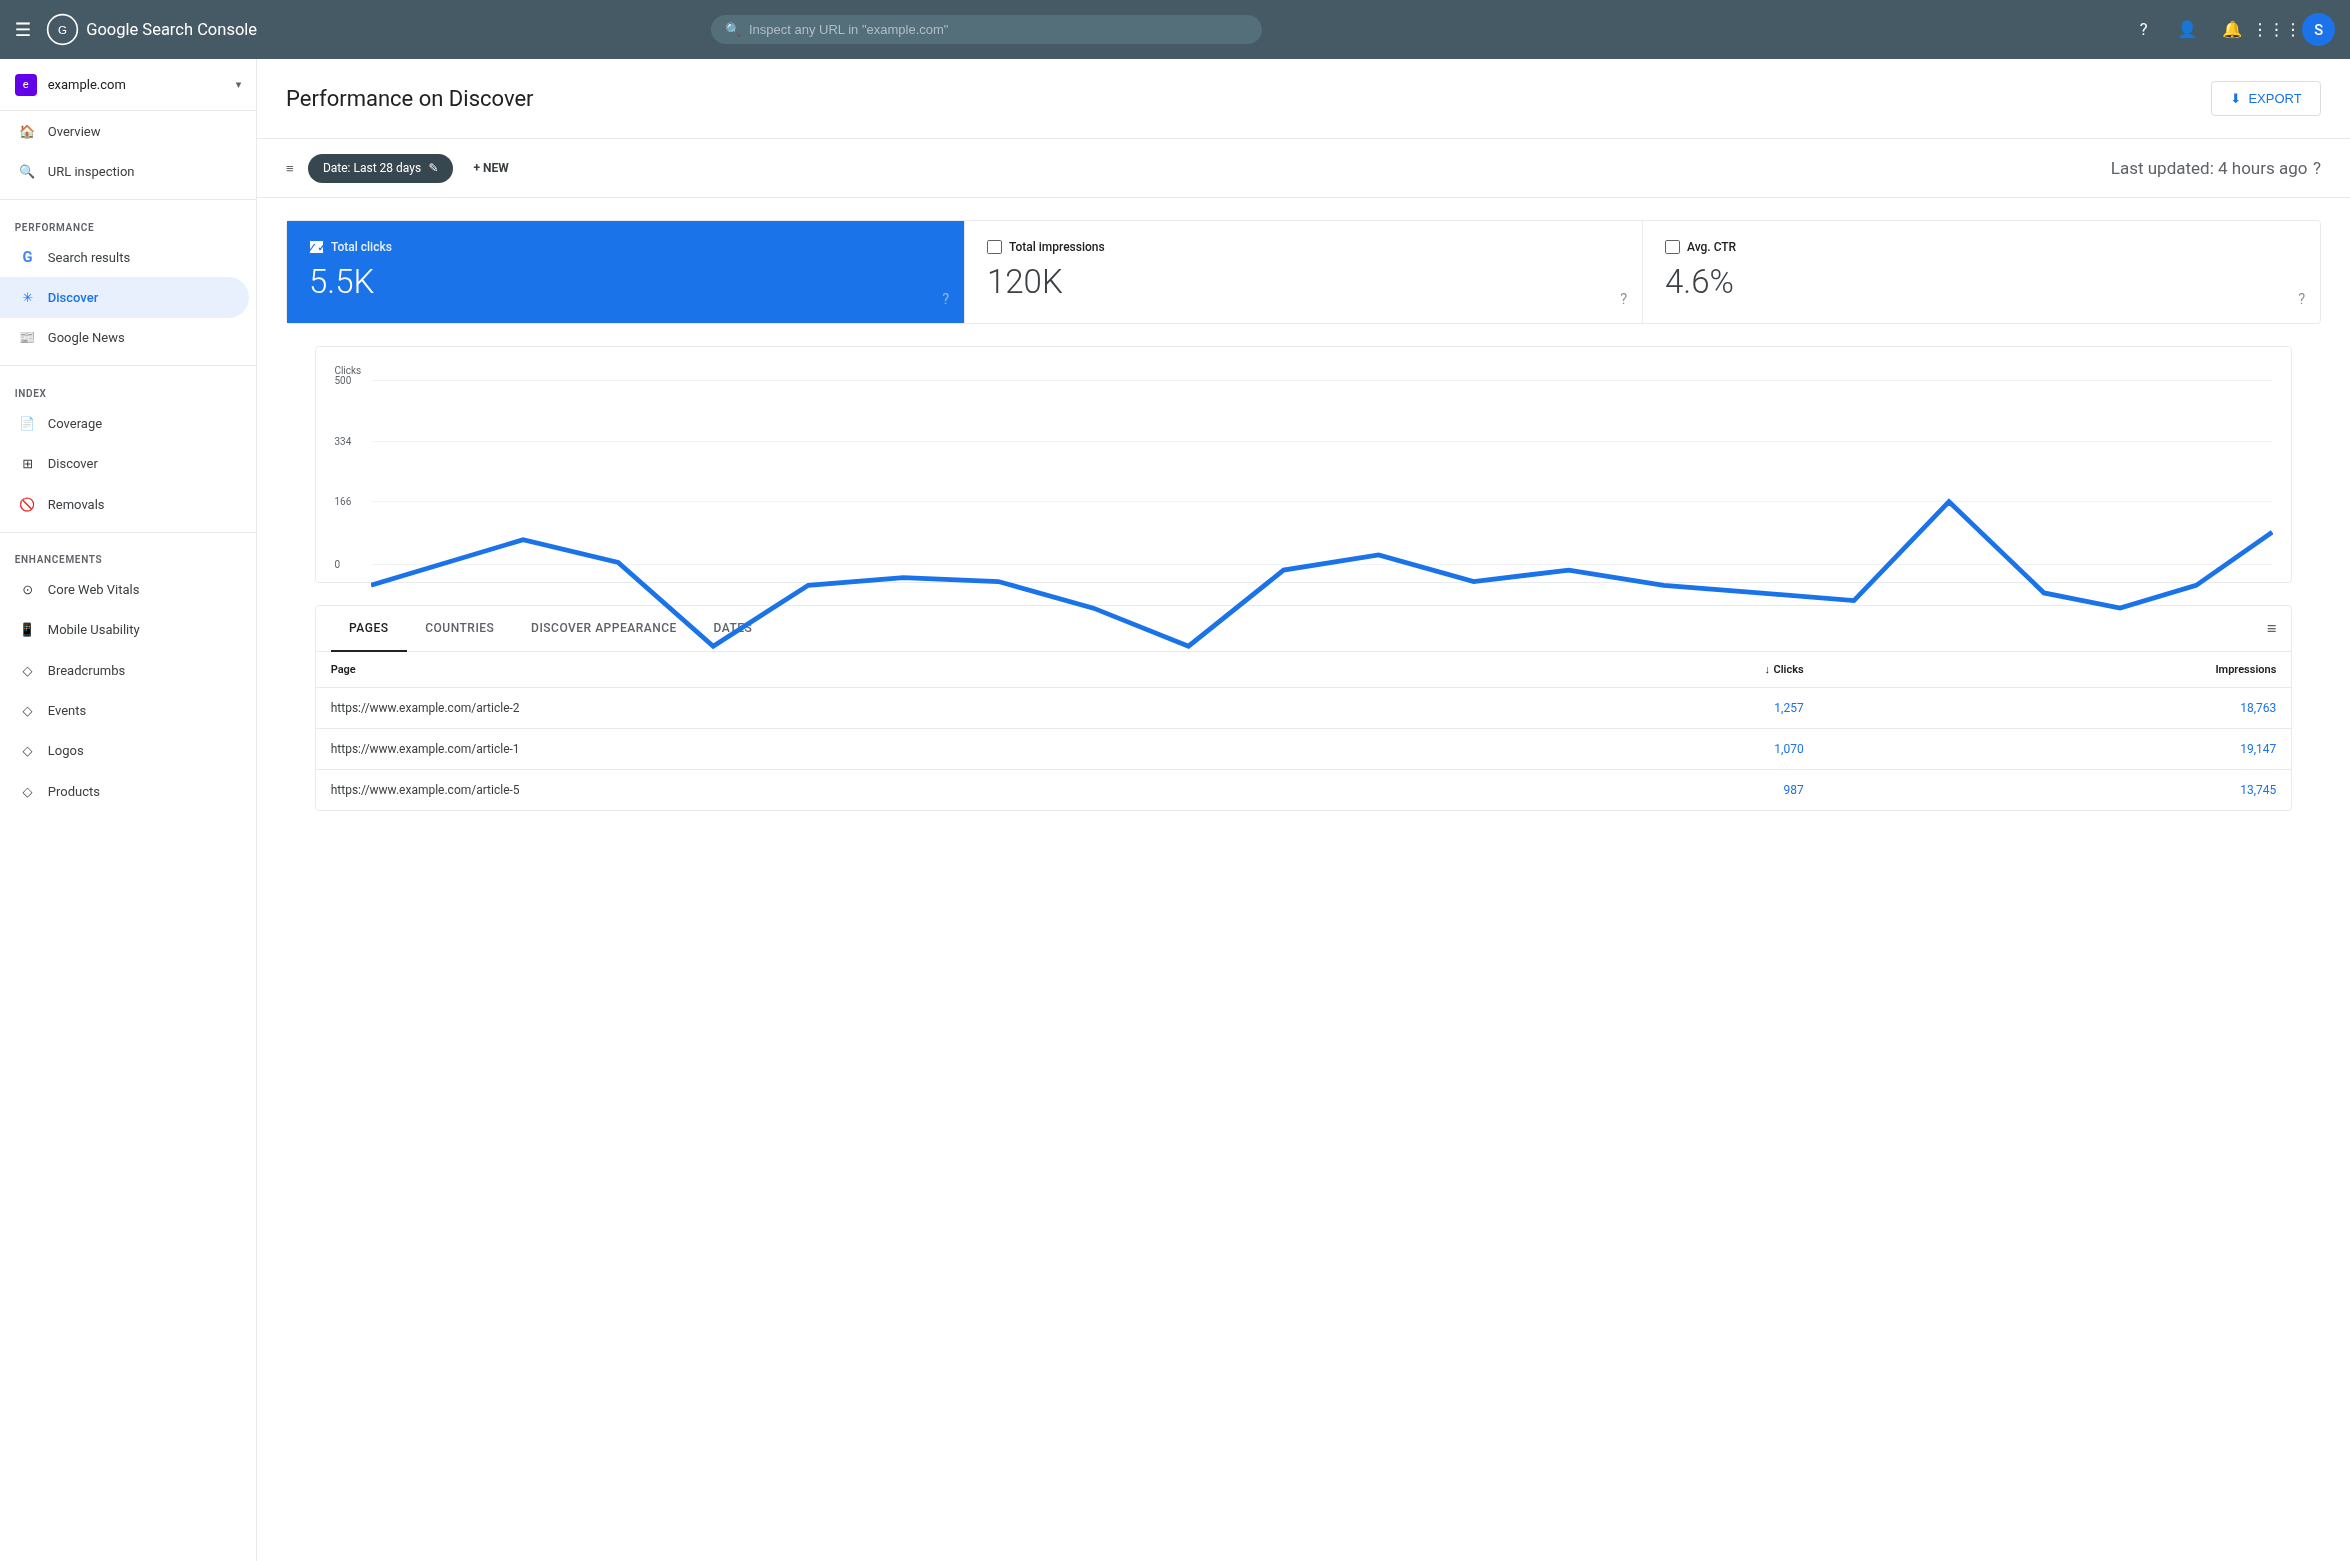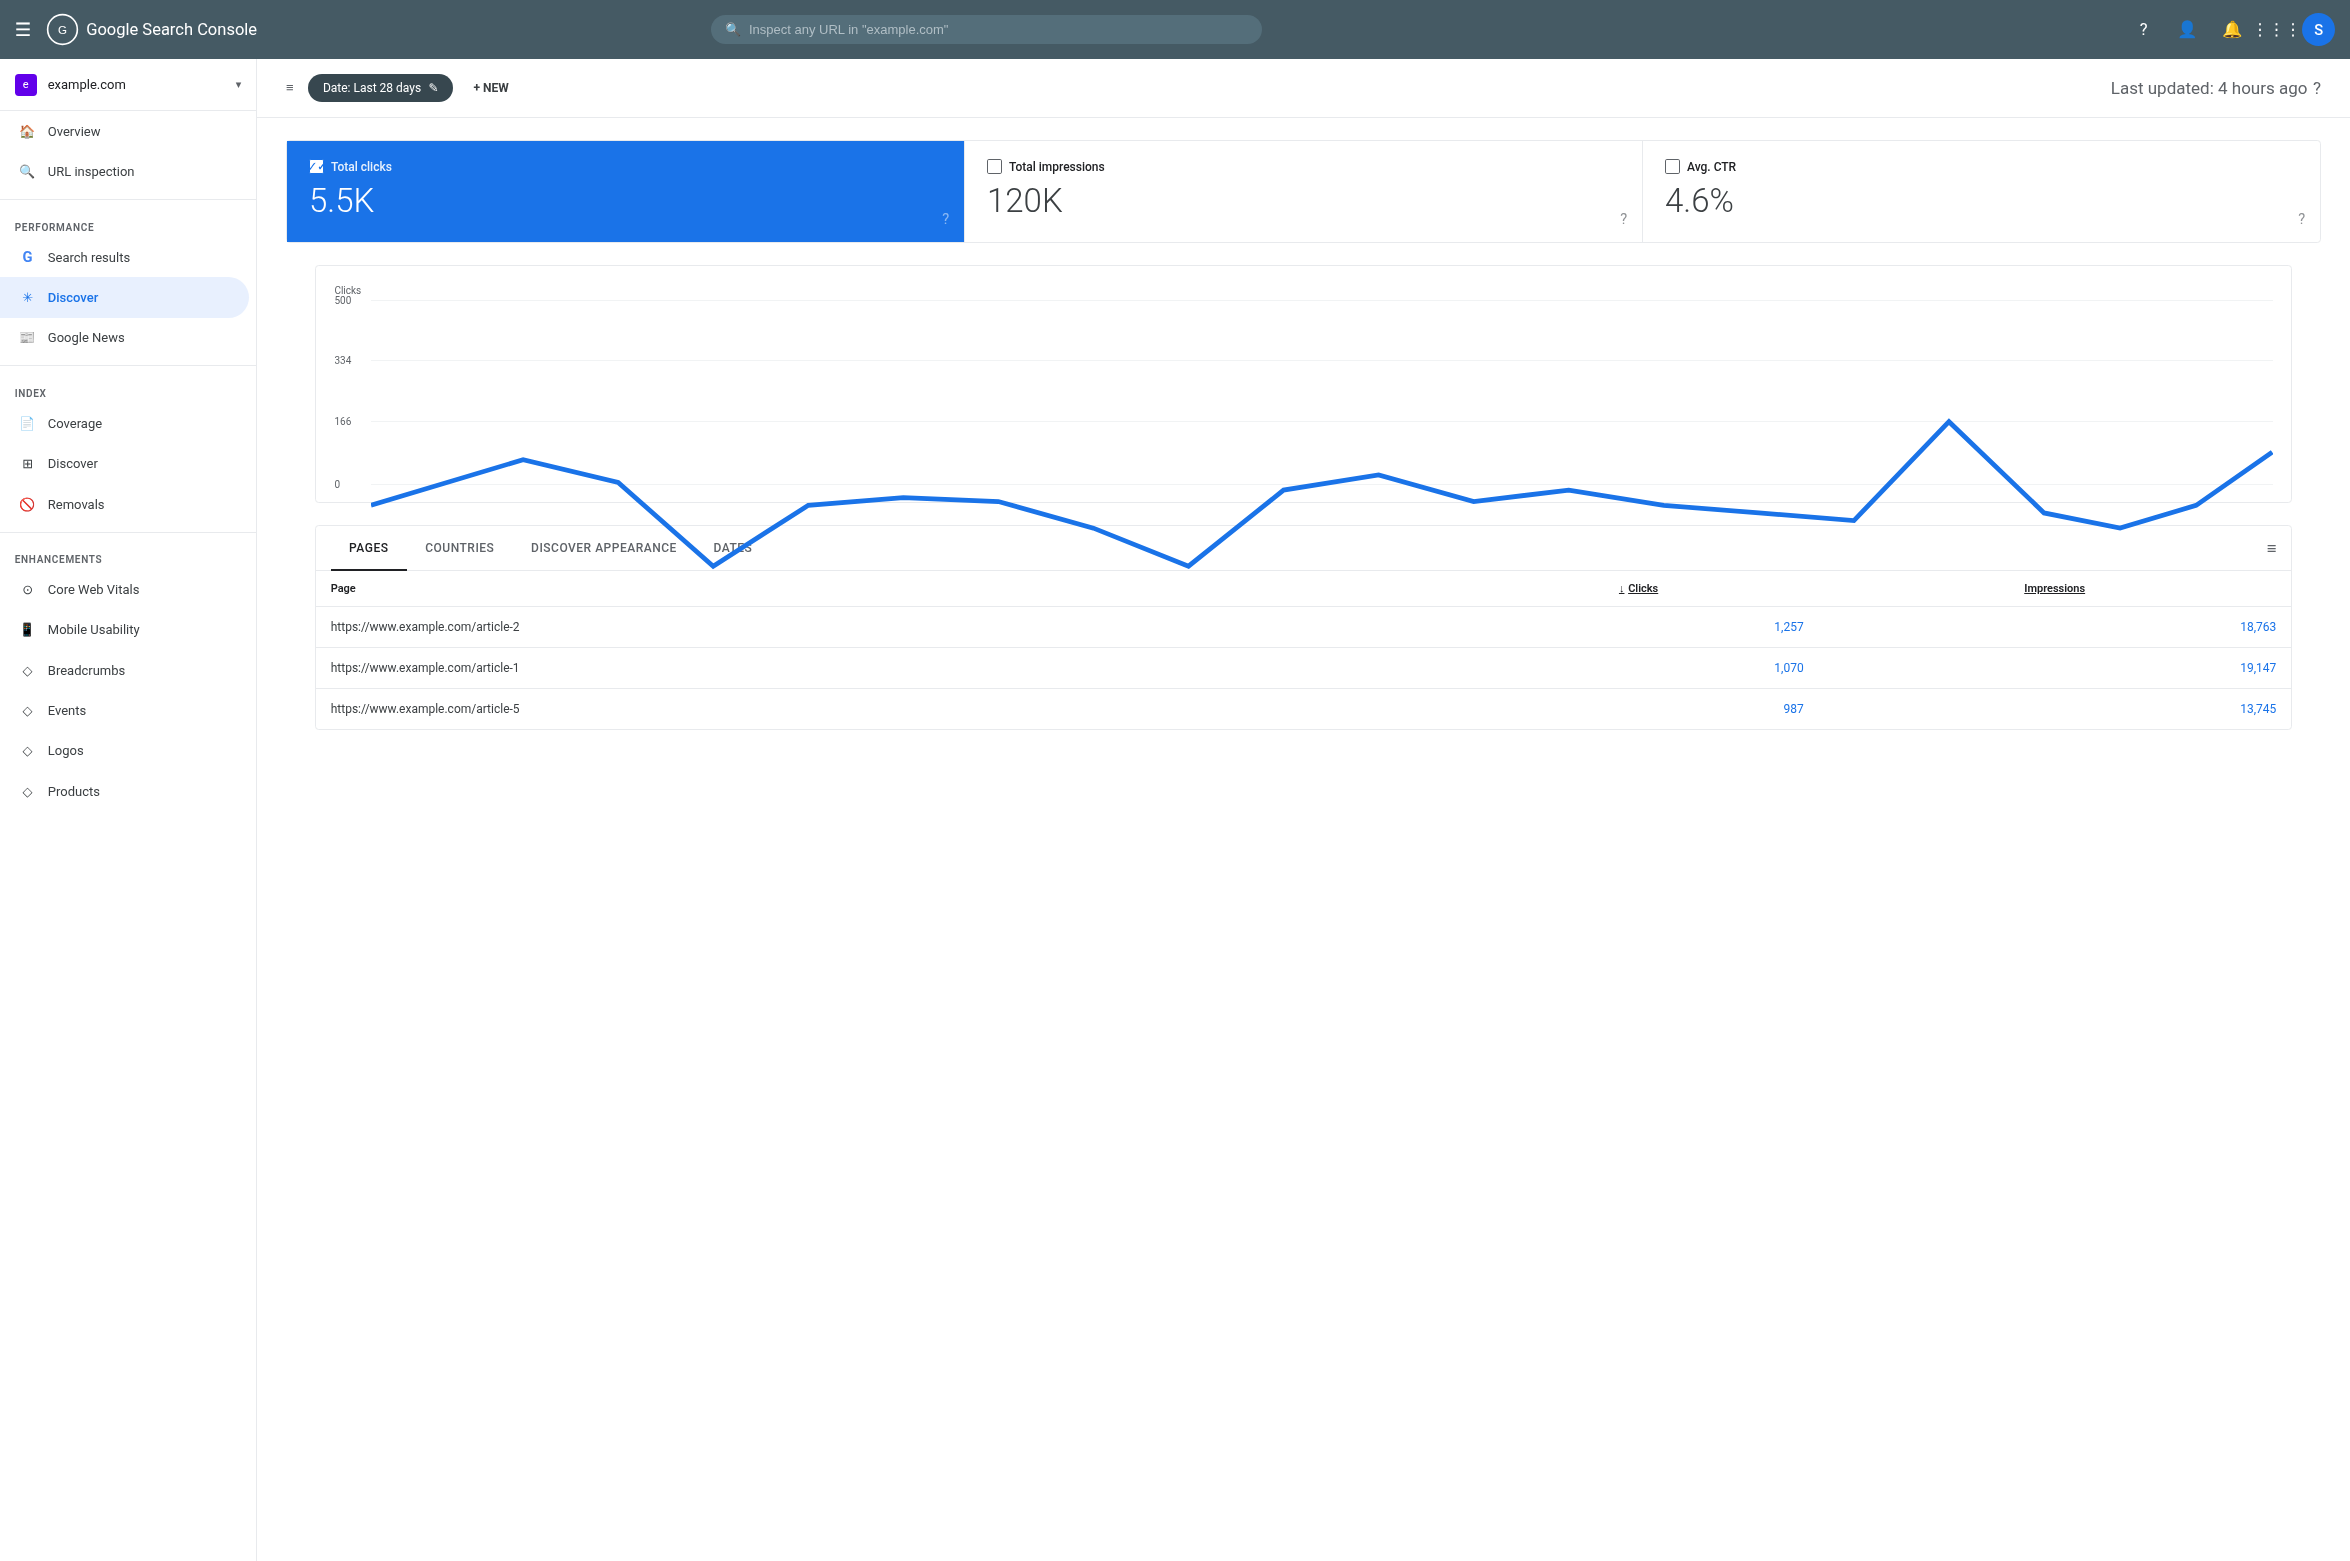--- a/index.html
+++ b/index.html
@@ -147,21 +147,21 @@
       letter-spacing: 0.5px; text-transform: uppercase;
     }
     .table-tab.active { color: #202124; border-bottom-color: #202124; }
     .table-filter-icon { margin-left: auto; color: #5f6368; cursor: pointer; font-size: 16.5px; }
 
     .data-table { width: 100%; border-collapse: collapse; }
     .data-table thead th {
       padding: 11px 14.7px; text-align: left; font-size: 11px; font-weight: 600;
       color: #202124; border-bottom: 0.9px solid #e8eaed; background: white;
     }
-    .data-table thead th.right { text-align: center; text-decoration: underline; }
+    .data-table thead th.right { text-align: right; }
     .data-table tbody tr { border-bottom: 0.9px solid #e8eaed; }
     .data-table tbody tr:last-child { border-bottom: none; }
     .data-table tbody td { padding: 13px 14.7px; font-size: 12px; }
     .data-table tbody td.right { text-align: right; color: #1a73e8; cursor: pointer; }
     .data-table tbody td.page-url { color: #3c4043; max-width: 551px; overflow: hidden; text-overflow: ellipsis; white-space: nowrap; }
     .sort-icon { margin-right: 3.7px; }
   </style>
 </head>
 <body>
 
@@ -261,20 +261,27 @@
       <span>Logos</span>
     </div>
     <div class="sidebar-nav-item">
       <span class="nav-icon">◇</span>
       <span>Products</span>
     </div>
   </nav>
 
   <main class="main-content">
 
+    <div class="page-header">
+      <h1 class="page-title">Performance on Discover</h1>
+      <button class="export-btn">
+        <span>⬇</span>
+        <span>EXPORT</span>
+      </button>
+    </div>
 
     <div class="filter-bar">
       <div class="filter-actions">
         <span class="filter-icon">≡</span>
         <div class="date-filter-btn">
           <span>Date: Last 28 days</span>
           <span>✎</span>
         </div>
         <div class="new-btn">
           <span>+ NEW</span>

